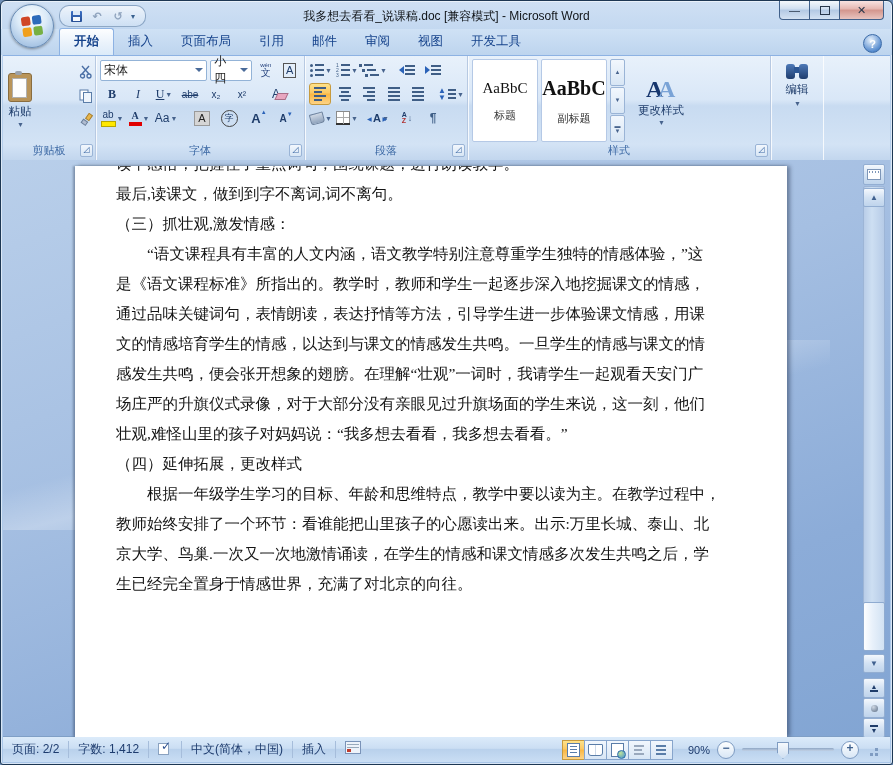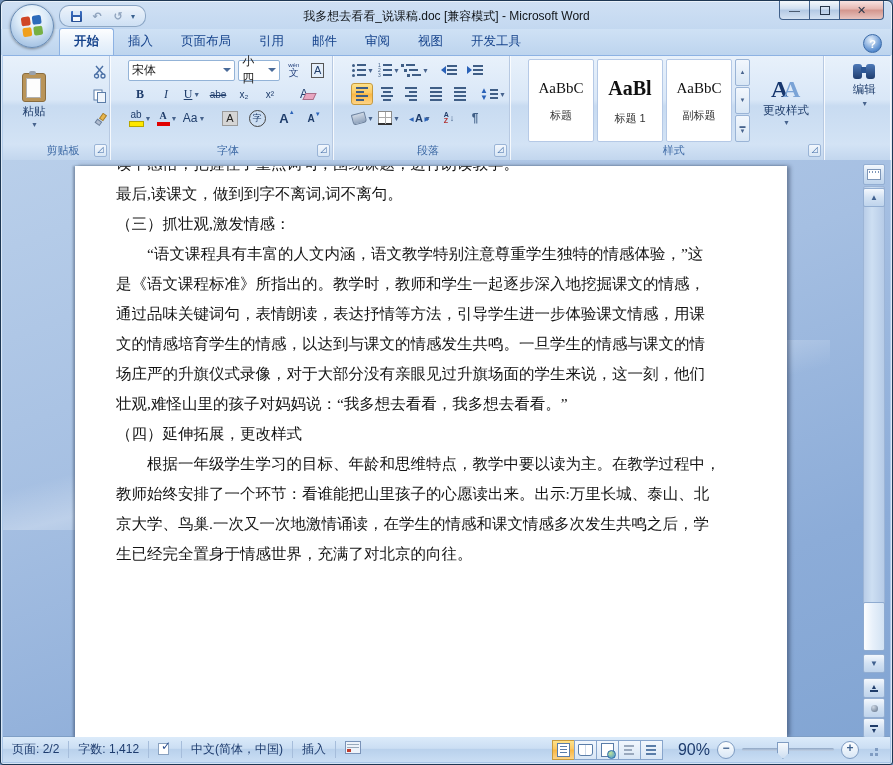--- a/index.html
+++ b/index.html
@@ -41,21 +41,21 @@
   .tab{padding:4px 14px 5px;font-size:12.5px;color:#15428b;border-radius:3px 3px 0 0;cursor:default;white-space:nowrap;}
   .tab:first-of-type{background:linear-gradient(180deg,#fdfeff,#e8f1fb 60%,#dcebf9);
           border:1px solid #8db2e3;border-bottom:none;font-weight:bold;}
   .help-btn{position:absolute;right:10px;top:33px;width:17px;height:17px;border-radius:50%;
           background:radial-gradient(circle at 40% 30%,#e8f2fc,#5a8ed0 70%,#2f6bb4);
           border:1px solid #3d6ca8;color:#fff;font-size:11px;font-weight:bold;display:flex;align-items:center;justify-content:center;}
   
   .ribbon{position:absolute;top:54px;left:2px;right:2px;height:104px;display:flex;
           background:linear-gradient(180deg,#e8f1fb 0%,#d9e7f7 42%,#c8dbf1 48%,#d3e3f5 85%,#c2d6ee 100%);
           border-top:1px solid #8db2e3;border-bottom:1px solid #86a4c9;}
-  .group{display:flex;flex-direction:column;border-right:1px solid #b7c9e2;box-shadow:1px 0 0 rgba(255,255,255,.8);padding-left:14px;}
+  .group{display:flex;flex-direction:column;border-right:1px solid #b7c9e2;box-shadow:1px 0 0 rgba(255,255,255,.8);}
   .group-body{flex:1;padding:3px 4px 1px;}
   .group-label{height:17px;line-height:15px;text-align:center;font-size:11px;color:#3e6aa5;position:relative;}
   .launcher{position:absolute;right:2px;bottom:3px;width:11px;height:11px;border:1px solid #9ab4d6;border-radius:2px;
             color:#3e6aa5;font-size:8px;line-height:9px;text-align:center;background:linear-gradient(180deg,#f2f7fd,#d8e6f5);}
   .btn{border:1px solid transparent;border-radius:3px;display:flex;align-items:center;justify-content:center;color:#1f3d6b;}
   .sm{width:22px;height:20px;font-size:12px;}
   .drop{font-size:7px;color:#47638d;margin-left:1px;}
   
   .g-clip{width:92px;}
   .g-clip .group-body{display:flex;gap:37px;}
@@ -197,21 +197,21 @@
   .vwbtn.active{background:linear-gradient(180deg,#fde28a,#fbc863 45%,#fab742 50%,#fdd386);border-color:#c79a3d;}
   .pg-ic{width:11px;height:12px;background:#fff;border:1px solid #5a7da8;position:relative;}
   .pg-ic::before{content:"";position:absolute;left:2px;top:2px;right:2px;height:1px;background:#5a7da8;box-shadow:0 3px 0 #5a7da8,0 6px 0 #5a7da8;}
   .book-ic{width:13px;height:10px;background:linear-gradient(90deg,#fff 48%,#cdd9e8 50%,#fff 52%);border:1px solid #5a7da8;border-radius:1px 1px 3px 3px;}
   .web-ic{width:11px;height:12px;background:#fff;border:1px solid #5a7da8;position:relative;}
   .web-ic::after{content:"";position:absolute;right:-3px;bottom:-3px;width:7px;height:7px;border-radius:50%;background:radial-gradient(circle at 35% 30%,#bfe39a,#3f8fd0);border:1px solid #2c6da8;}
   .outline-ic{display:flex;flex-direction:column;gap:2px;}
   .outline-ic b{height:2px;background:#9aa9bd;display:block;}
   .draft-ic{display:flex;flex-direction:column;gap:2px;}
   .draft-ic b{height:2px;background:#5a7da8;display:block;}
-  .zoomtext{font-size:16px;color:#1e3c6e;margin-left:8px;}
+  .zoomtext{font-size:11px;color:#1e3c6e;margin-left:8px;}
   .zbtn{width:16px;height:16px;border-radius:50%;border:1px solid #7f9cc2;background:linear-gradient(180deg,#fdfeff,#d8e6f5);
         color:#41638f;font-size:12px;line-height:13px;text-align:center;font-weight:bold;}
   .ztrack{width:92px;height:3px;background:linear-gradient(180deg,#8fa6c4,#c2d2e6);border-radius:2px;position:relative;}
   .ztrack .tick{position:absolute;left:50%;top:-3px;width:1px;height:9px;background:#8fa6c4;}
   .zthumb{position:absolute;left:38%;top:-6px;width:10px;height:15px;background:linear-gradient(180deg,#f5f9fd,#cfdff1);
         border:1px solid #7f9cc2;clip-path:polygon(0 0,100% 0,100% 62%,50% 100%,0 62%);}
   .grip{width:12px;height:12px;position:relative;}
   .grip::before{content:"";position:absolute;right:0;bottom:0;width:3px;height:3px;background:#7f9cc2;
         box-shadow:-5px 0 0 #7f9cc2,0 -5px 0 #7f9cc2;}
 </style>
@@ -538,24 +538,20 @@
 
     <div class="group g-styles">
       <div class="group-body">
         <div style="display:flex;">
 
             <div class="style-card">
               <span class="sample">AaBbC</span>
               <span class="sname">标题</span>
             </div>
 
-            <div class="style-card">
-              <span class="sample">AaBl</span>
-              <span class="sname">标题 1</span>
-            </div>
 
             <div class="style-card">
               <span class="sample">AaBbC</span>
               <span class="sname">副标题</span>
             </div>
           </div>
         <div class="scrollcol">
           <div class="sbtn">▲</div>
           <div class="sbtn">▼</div>
           <div class="sbtn">
@@ -589,20 +585,21 @@
     <div class="page">
       <div class="doc-text">
 
       <div class="docline">读中感悟，把握住了重点词句，围绕课题，进行朗读教学。</div>
           <div class="docline">最后,读课文，做到到字不离词,词不离句。</div>
           <div class="docline">（三）抓壮观,激发情感：</div>
           <div class="docline">　　“语文课程具有丰富的人文内涵，语文教学特别注意尊重学生独特的情感体验，”这</div>
           <div class="docline">是《语文课程标准》所指出的。教学时，教师和学生一起逐步深入地挖掘课文的情感，</div>
           <div class="docline">通过品味关键词句，表情朗读，表达抒情等方法，引导学生进一步体验课文情感，用课</div>
           <div class="docline">文的情感培育学生的情感，以达到与课文的情感发生共鸣。一旦学生的情感与课文的情</div>
+          <div class="docline">感发生共鸣，便会张开想象的翅膀。在理解“壮观”一词时，我请学生一起观看天安门广</div>
           <div class="docline">场庄严的升旗仪式录像，对于大部分没有亲眼见过升旗场面的学生来说，这一刻，他们</div>
           <div class="docline">壮观,难怪山里的孩子对妈妈说：“我多想去看看，我多想去看看。”</div>
           <div class="docline">（四）延伸拓展，更改样式</div>
           <div class="docline">　　根据一年级学生学习的目标、年龄和思维特点，教学中要以读为主。在教学过程中，</div>
           <div class="docline">教师始终安排了一个环节：看谁能把山里孩子的心愿读出来。出示:万里长城、泰山、北</div>
           <div class="docline">京大学、鸟巢.一次又一次地激情诵读，在学生的情感和课文情感多次发生共鸣之后，学</div>
           <div class="docline">生已经完全置身于情感世界，充满了对北京的向往。</div>
         </div>
     </div>
 

